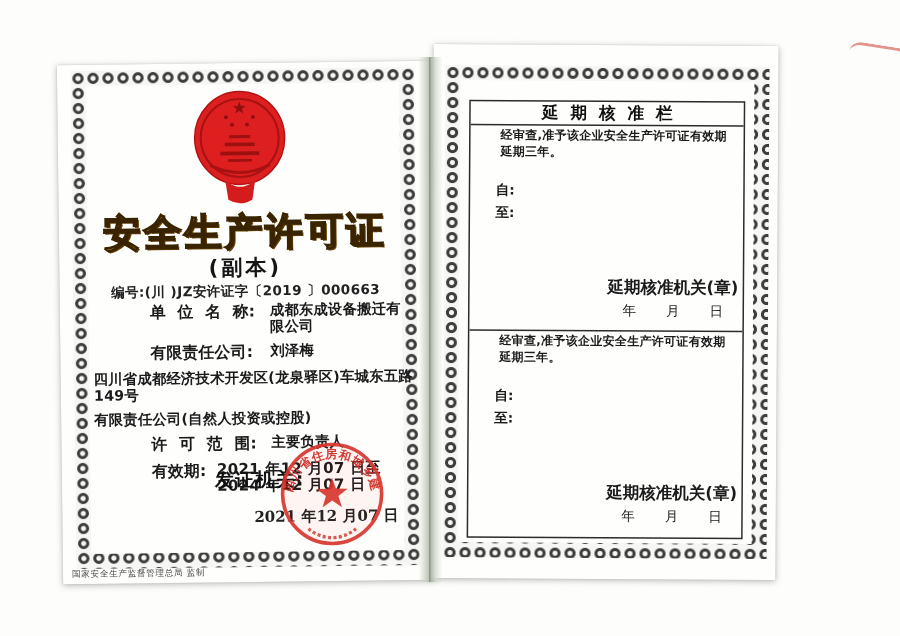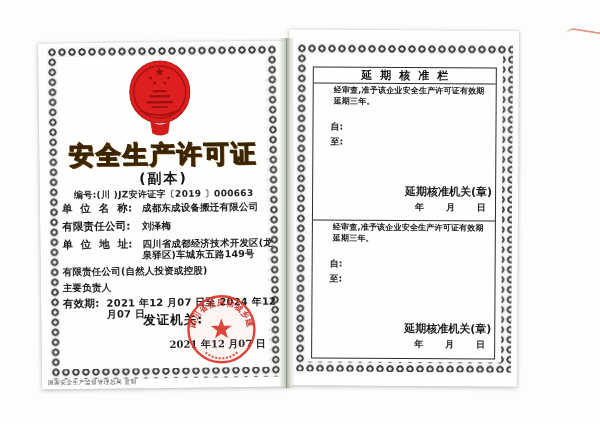--- a/index.html
+++ b/index.html
@@ -31,40 +31,40 @@
 
   
   .emblem{position:absolute;left:50%;top:16px;transform:translateX(-54%);}
   .cert-title{position:absolute;top:96px;width:100%;text-align:center;
     font-size:25px;font-weight:bold;letter-spacing:2px;color:#e09a12;
     -webkit-text-stroke:1px #3a2400;text-shadow:1px 1px 0 #6b4200;}
   .cert-subtitle{position:absolute;top:128px;width:100%;text-align:center;font-size:14px;font-weight:bold;color:#151515;letter-spacing:2px;}
   .serial{position:absolute;top:146px;width:100%;text-align:center;font-size:9px;font-weight:bold;color:#222;letter-spacing:.3px;}
   .fields{position:absolute;top:159px;left:22px;right:12px;}
   .frow{display:flex;align-items:flex-start;margin-bottom:4px;font-weight:bold;color:#1b1b1b;}
-  .flabel{font-size:10.5px;width:80px;flex:0 0 80px;white-space:pre;letter-spacing:.2px;}
+  .flabel{font-size:10.5px;width:80px;flex:0 0 80px;white-space:pre;letter-spacing:.2px;margin-left:38px;}
   .fvalue{font-size:9.5px;line-height:11px;padding-top:1px;letter-spacing:.2px;}
   .frow-effective .flabel{width:auto;flex:0 0 auto;margin-right:7px;}
   .frow-effective .fvalue{font-size:10px;}
   .issuer{position:absolute;top:270px;left:102px;font-size:12.5px;font-weight:bold;color:#111;letter-spacing:1px;}
   .issue-date{position:absolute;top:296px;left:128px;font-size:10px;font-weight:bold;color:#222;font-family:"DejaVu Serif","Liberation Serif",serif;}
   .seal{position:absolute;left:142px;top:250px;opacity:.92;}
   .footer-note{position:absolute;bottom:2px;left:6px;font-size:6px;color:#454545;letter-spacing:.5px;transform:scale(.95);transform-origin:left bottom;}
 
   
   .inner-rect{position:absolute;left:24px;top:37px;width:182px;height:290px;border:1px solid #2c2c2c;}
   .rp-header{height:15px;border-bottom:1px solid #2c2c2c;text-align:center;
     font-size:11px;font-weight:bold;color:#111;letter-spacing:8px;padding-left:8px;line-height:16px;}
   .rp-section{position:relative;height:136px;}
   .rp-section.first{border-bottom:1px solid #2c2c2c;}
   .rp-body{position:absolute;top:1px;left:20px;right:8px;font-size:8px;font-weight:bold;color:#1b1b1b;letter-spacing:.2px;}
   .rp-from{position:absolute;top:37px;left:17px;font-size:9px;font-weight:bold;color:#1b1b1b;}
   .rp-to{position:absolute;top:52px;left:17px;font-size:9px;font-weight:bold;color:#1b1b1b;}
   .rp-authority{position:absolute;top:100px;left:92px;font-size:11px;font-weight:bold;color:#1b1b1b;}
-  .rp-date{position:absolute;top:117px;left:102px;font-size:9px;font-weight:bold;color:#1b1b1b;white-space:pre;}
+  .rp-date{position:absolute;top:117px;left:102px;font-size:9px;font-weight:normal;color:#1b1b1b;white-space:pre;}
 </style>
 </head>
 <body>
 
 <div class="photo">
 
   <div class="red-artifact"></div>
 
   <div class="page left-page">
     <div class="chain">
@@ -95,27 +95,27 @@
       <div class="fields">
         <div class="frow">
           <span class="flabel">单  位  名  称:</span>
           <span class="fvalue">成都东成设备搬迁有限公司</span>
         </div>
         <div class="frow">
           <span class="flabel">有限责任公司:</span>
           <span class="fvalue">刘泽梅</span>
         </div>
         <div class="frow">
-          <span class="flabel">单  位  地  址:</span>
           <span class="fvalue">四川省成都经济技术开发区(龙泉驿区)车城东五路149号</span>
         </div>
         <div class="frow">
           <span class="fvalue">有限责任公司(自然人投资或控股)</span>
         </div>
         <div class="frow">
+          <span class="flabel">许  可  范  围:</span>
           <span class="fvalue">主要负责人</span>
         </div>
         <div class="frow frow-effective">
           <span class="flabel">有效期:</span>
           <span class="fvalue">2021 年12 月07 日至 2024 年12 月07 日</span>
         </div>
       </div>
 
       <div class="issuer">发证机关:</div>
       <div class="issue-date">2021 年12 月07 日</div>

